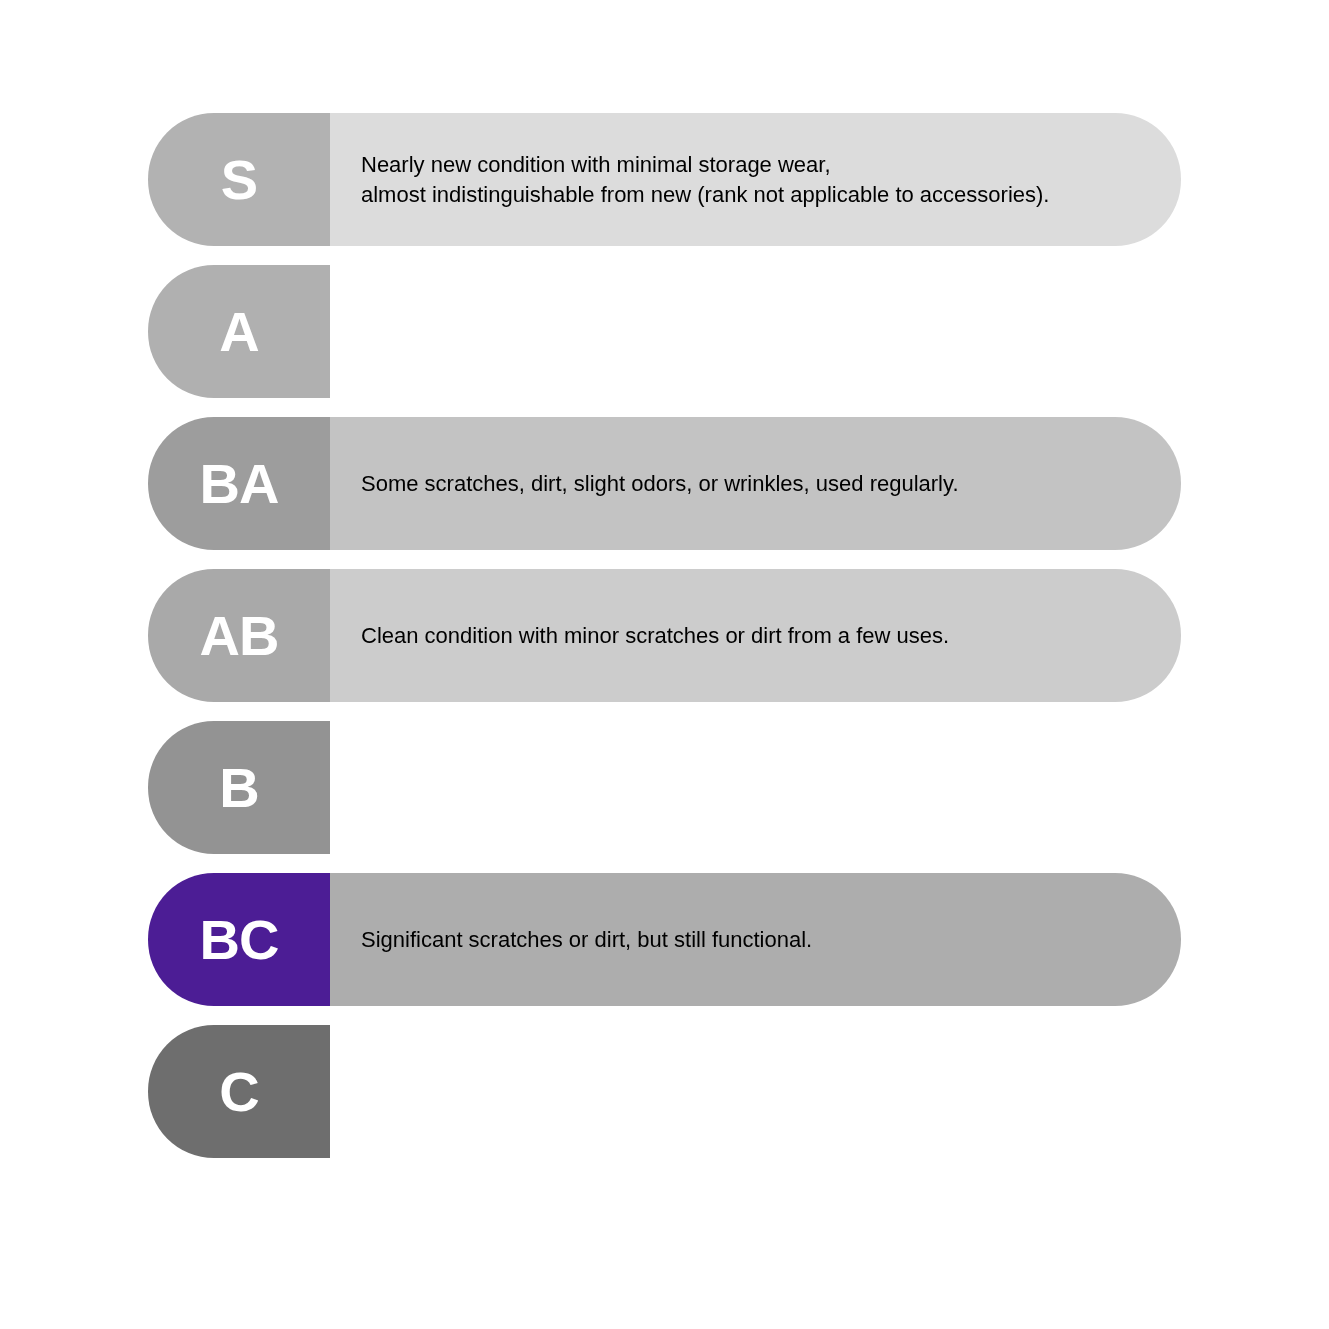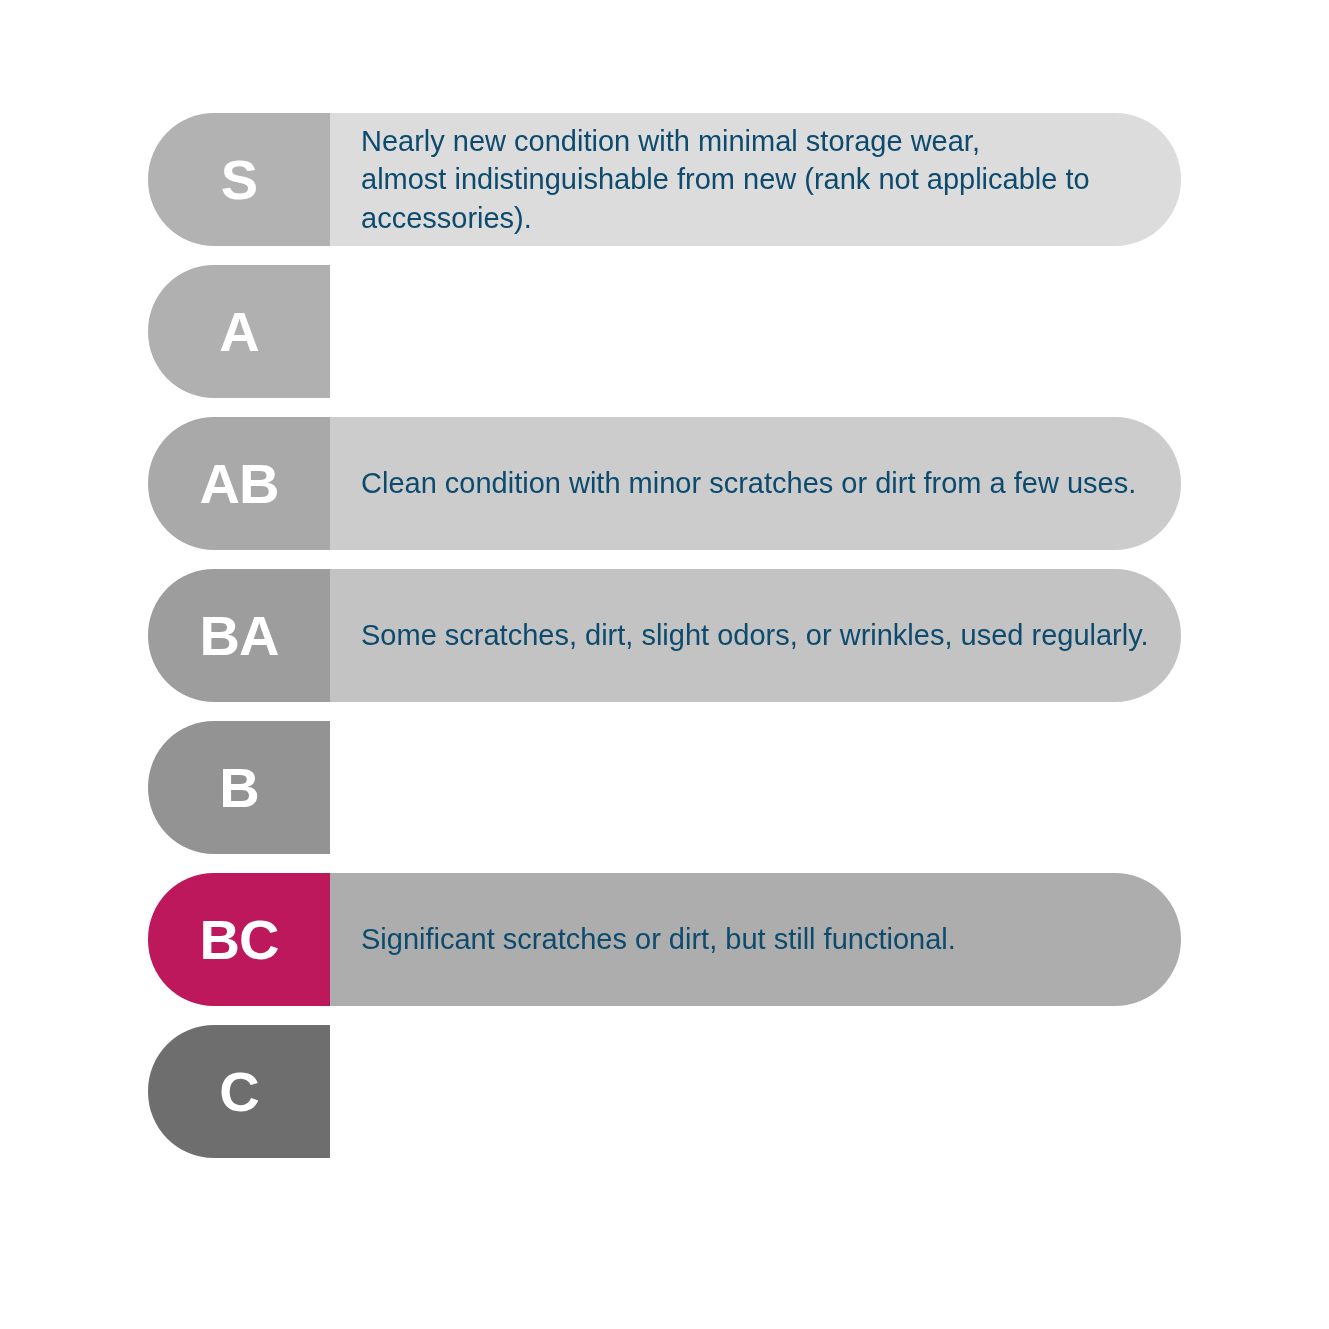--- a/index.html
+++ b/index.html
@@ -38,57 +38,57 @@
     font-weight: bold;
     letter-spacing: -1px;
     line-height: 1;
   }
   .rank-desc {
     flex: 1 1 auto;
     display: flex;
     align-items: center;
     padding-left: 31px;
     padding-right: 26px;
-    color: #0c4a6e;
-    font-size: 29px;
+    color: #000000;
+    font-size: 22px;
     line-height: 1.33;
     white-space: pre-line;
   }
 </style>
 </head>
 <body>
 
 <div class="chart">
 
   <div class="rank-row">
     <div class="rank-badge" style="background: rgb(178, 178, 178);">S</div>
     <div class="rank-desc" style="background: rgb(220, 220, 220);">Nearly new condition with minimal storage wear,
 almost indistinguishable from new (rank not applicable to accessories).</div>
   </div>
 
   <div class="rank-row">
     <div class="rank-badge" style="background: rgb(176, 176, 176);">A</div>
   </div>
 
   <div class="rank-row">
-    <div class="rank-badge" style="background: rgb(169, 169, 169);">AB</div>
-    <div class="rank-desc" style="background: rgb(204, 204, 204);">Clean condition with minor scratches or dirt from a few uses.</div>
+    <div class="rank-badge" style="background: rgb(157, 157, 157);">BA</div>
+    <div class="rank-desc" style="background: rgb(195, 195, 195);">Some scratches, dirt, slight odors, or wrinkles, used regularly.</div>
   </div>
 
   <div class="rank-row">
-    <div class="rank-badge" style="background: rgb(157, 157, 157);">BA</div>
-    <div class="rank-desc" style="background: rgb(195, 195, 195);">Some scratches, dirt, slight odors, or wrinkles, used regularly.</div>
+    <div class="rank-badge" style="background: rgb(169, 169, 169);">AB</div>
+    <div class="rank-desc" style="background: rgb(204, 204, 204);">Clean condition with minor scratches or dirt from a few uses.</div>
   </div>
 
   <div class="rank-row">
     <div class="rank-badge" style="background: rgb(147, 147, 147);">B</div>
   </div>
 
   <div class="rank-row">
-    <div class="rank-badge" style="background: #be185d;">BC</div>
+    <div class="rank-badge" style="background: #4c1d95;">BC</div>
     <div class="rank-desc" style="background: rgb(173, 173, 173);">Significant scratches or dirt, but still functional.</div>
   </div>
 
   <div class="rank-row">
     <div class="rank-badge" style="background: rgb(110, 110, 110);">C</div>
   </div>
 
 </div>
 
 </body></html>

